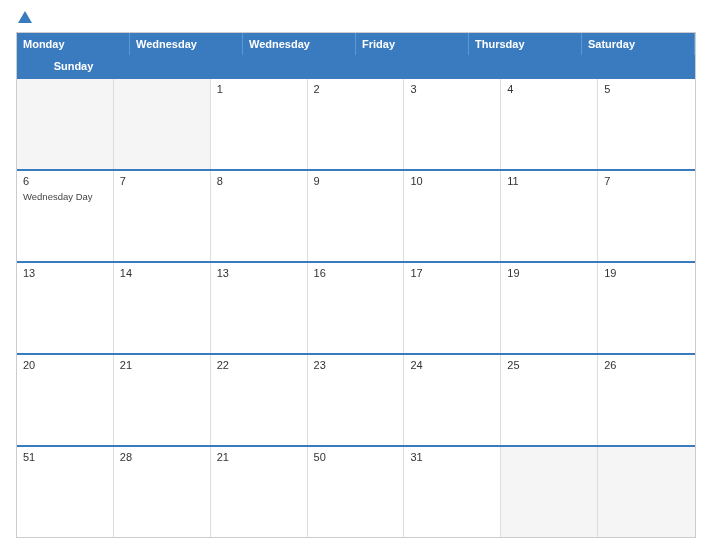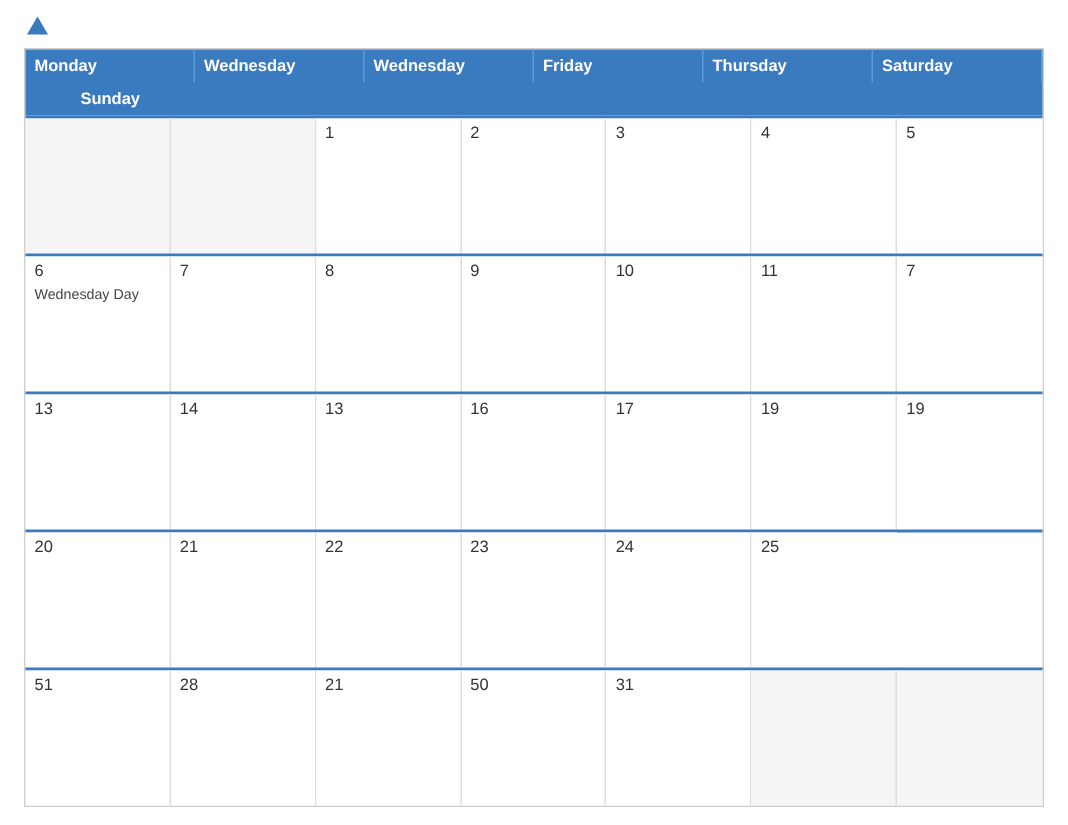--- a/index.html
+++ b/index.html
@@ -237,20 +237,23 @@
           </div>
           <div class="cal-cell">
             <div class="day-num">23</div>
           </div>
           <div class="cal-cell">
             <div class="day-num">24</div>
           </div>
           <div class="cal-cell">
             <div class="day-num">25</div>
           </div>
+          <div class="cal-cell">
+            <div class="day-num">26</div>
+          </div>
         </div>
         <div class="cal-week">
           <div class="cal-cell">
             <div class="day-num">51</div>
           </div>
           <div class="cal-cell">
             <div class="day-num">28</div>
           </div>
           <div class="cal-cell">
             <div class="day-num">21</div>

